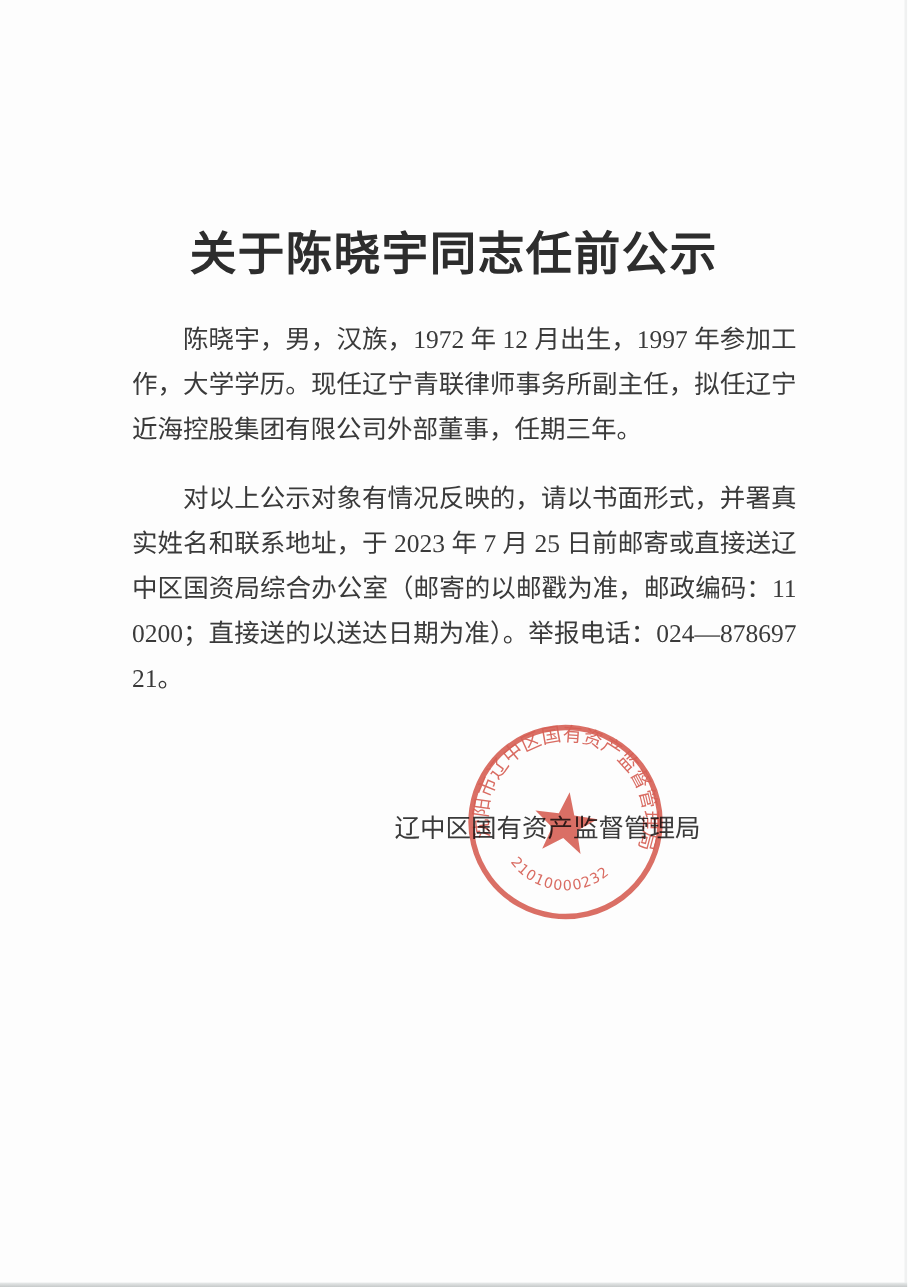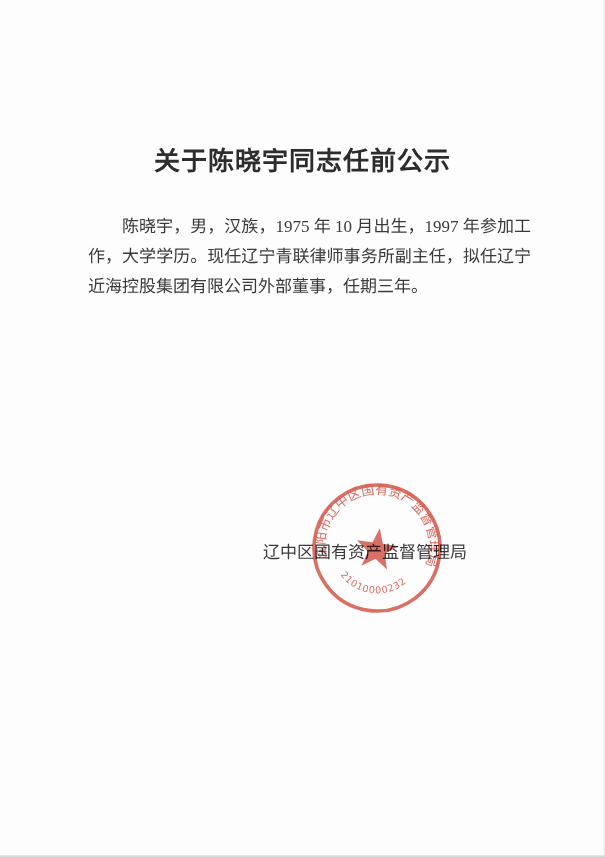--- a/index.html
+++ b/index.html
@@ -15,21 +15,21 @@
     overflow: hidden;
     font-family: "Liberation Serif", "DejaVu Serif", serif;
     color: #3a3a3a;
   }
   .doc-title {
     position: absolute;
     top: 123px;
     left: 0;
     width: 100%;
     text-align: center;
-    font-size: 26px;
+    font-size: 31px;
     font-weight: bold;
     letter-spacing: 1px;
     color: #2d2d2d;
   }
   .doc-body {
     position: absolute;
     top: 212px;
     left: 88px;
     width: 443px;
     font-size: 17px;
@@ -83,21 +83,22 @@
   }
 </style>
 </head>
 <body>
 
 <div class="page">
 
   <h1 class="doc-title">关于陈晓宇同志任前公示</h1>
 
   <div class="doc-body">
-    <p>陈晓宇，男，汉族，1975 年 10 月出生，1997 年参加工作，大学学历。现任辽宁青联律师事务所副主任，拟任辽宁近海控股集团有限公司外部董事，任期三年。</p>
+    <p>陈晓宇，男，汉族，1972 年 12 月出生，1997 年参加工作，大学学历。现任辽宁青联律师事务所副主任，拟任辽宁近海控股集团有限公司外部董事，任期三年。</p>
+    <p>对以上公示对象有情况反映的，请以书面形式，并署真实姓名和联系地址，于 2023 年 7 月 25 日前邮寄或直接送辽中区国资局综合办公室（邮寄的以邮戳为准，邮政编码：110200；直接送的以送达日期为准）。举报电话：024—87869721。</p>
   </div>
 
   <div class="sign-block">
     <div class="sign-name">辽中区国有资产监督管理局</div>
   </div>
 
   <div class="seal">
     <svg viewBox="0 0 140 140" xmlns="http://www.w3.org/2000/svg">
       <defs>
         <path id="ring-arc" d="M 22 88 A 52 52 0 1 1 118 88" fill="none"></path>

